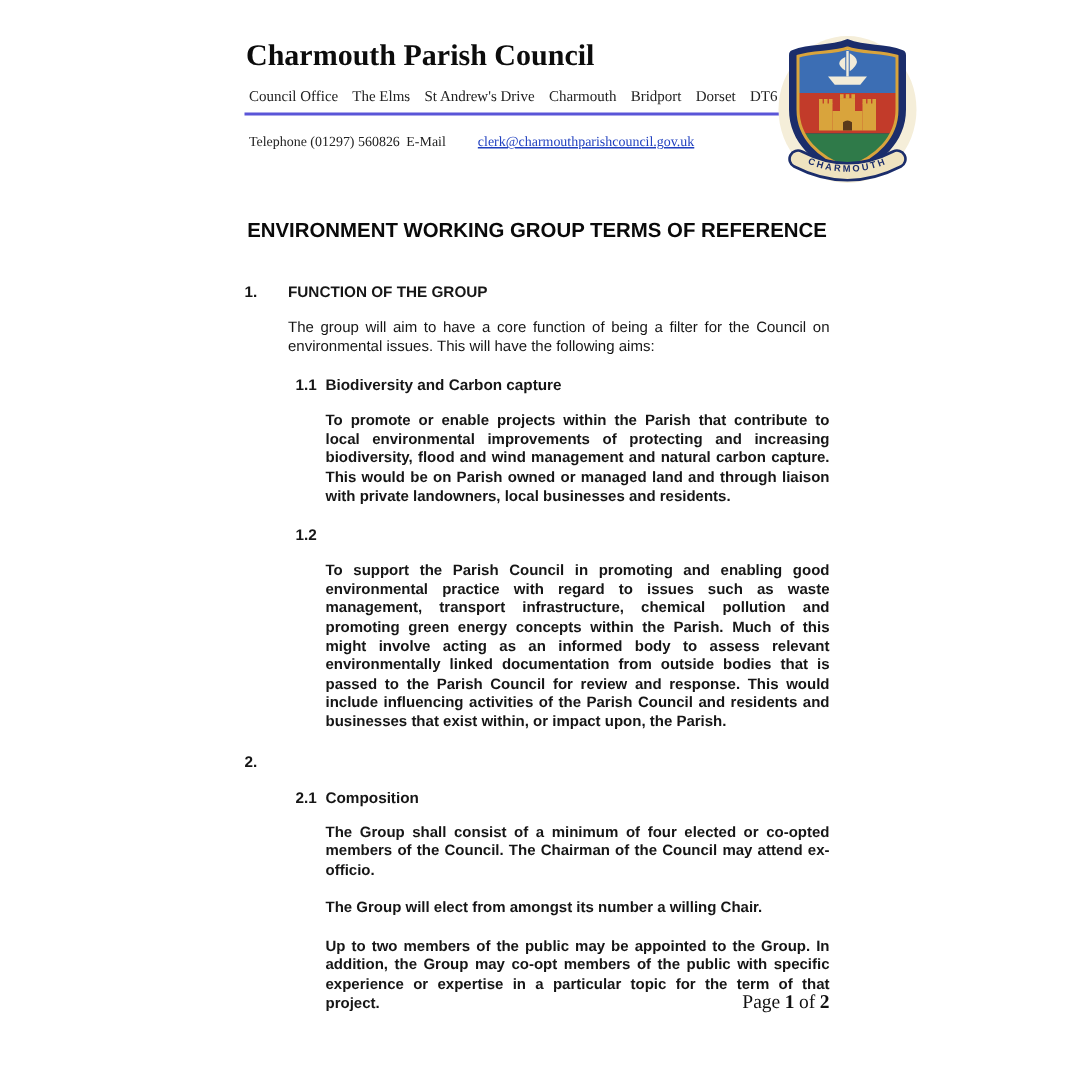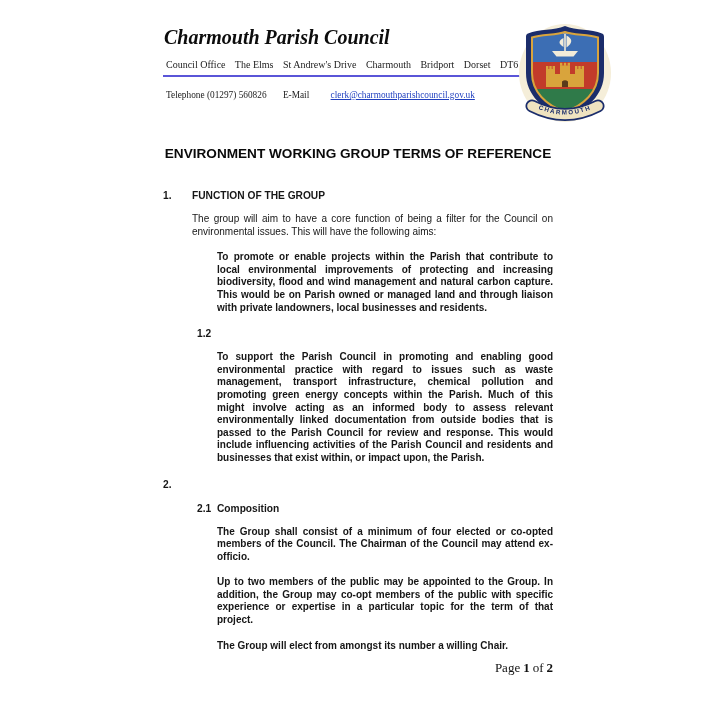--- a/index.html
+++ b/index.html
@@ -11,39 +11,38 @@
     position: relative;
     overflow: hidden;
   }
 
   
   .org-title {
     position: absolute; left: 164px; top: 26px;
     font-family: "Liberation Serif", serif;
     font-weight: bold; font-size: 20px; color: #0c0c0c;
     white-space: nowrap;
-    font-style: italic;
   }
   .address-row {
     position: absolute; left: 166px; top: 59px;
     font-family: "Liberation Serif", serif;
     font-size: 10px; color: #222; white-space: nowrap;
   }
   .address-row span { margin-right: 7px; }
   .address-row span:last-child { margin-right: 0; }
   .header-rule {
     position: absolute; left: 163px; top: 75px;
     width: 357px; height: 2px;
   }
   .contact-row {
     position: absolute; left: 166px; top: 90px;
     font-family: "Liberation Serif", serif;
     font-size: 9.3px; color: #222; white-space: nowrap;
   }
-  .contact-row .phone { margin-right: 14px; }
+  .contact-row .phone { margin-right: 2px; }
   .contact-row .email-label { margin-right: 19px; }
   .email-link { text-decoration: underline; cursor: pointer; }
   .crest-box {
     position: absolute; left: 517px; top: 21px;
     width: 96px; height: 102px;
   }
 
   
   .doc-body {
     position: absolute; left: 163px; top: 146px;
@@ -169,39 +168,43 @@
 
   <div class="doc-title">ENVIRONMENT WORKING GROUP TERMS OF REFERENCE</div>
 
   <div class="section">
     <div class="sec-heading">
       <span class="sec-num">1.</span>
       <span>FUNCTION OF THE GROUP</span>
     </div>
     <p class="sec-intro">The group will aim to have a core function of being a filter for the Council on environmental issues. This will have the following aims:</p>
 
+    <div class="sub-heading">
+      <span class="sub-num">1.1</span>
+      <span>Biodiversity and Carbon capture</span>
+    </div>
     <p class="sub-para">To promote or enable projects within the Parish that contribute to local environmental improvements of protecting and increasing biodiversity, flood and wind management and natural carbon capture. This would be on Parish owned or managed land and through liaison with private landowners, local businesses and residents.</p>
 
     <div class="sub-heading">
       <span class="sub-num">1.2</span>
     </div>
     <p class="sub-para">To support the Parish Council in promoting and enabling good environmental practice with regard to issues such as waste management, transport infrastructure, chemical pollution and promoting green energy concepts within the Parish. Much of this might involve acting as an informed body to assess relevant environmentally linked documentation from outside bodies that is passed to the Parish Council for review and response. This would include influencing activities of the Parish Council and residents and businesses that exist within, or impact upon, the Parish.</p>
   </div>
 
   <div class="section">
     <div class="sec-heading">
       <span class="sec-num">2.</span>
     </div>
 
     <div class="sub-heading">
       <span class="sub-num">2.1</span>
       <span>Composition</span>
     </div>
     <p class="sub-para">The Group shall consist of a minimum of four elected or co-opted members of the Council. The Chairman of the Council may attend ex-officio.</p>
+    <p class="sub-para">The Group will elect from amongst its number a willing Chair.</p>
     <p class="sub-para">Up to two members of the public may be appointed to the Group. In addition, the Group may co-opt members of the public with specific experience or expertise in a particular topic for the term of that project.</p>
-    <p class="sub-para">The Group will elect from amongst its number a willing Chair.</p>
   </div>
 
 </div>
 
 <div class="page-footer">
   <span>Page</span><span class="pf-sp"></span><b>1</b><span class="pf-sp"></span><span>of</span><span class="pf-sp"></span><b>2</b>
 </div>
 
 </body></html>

